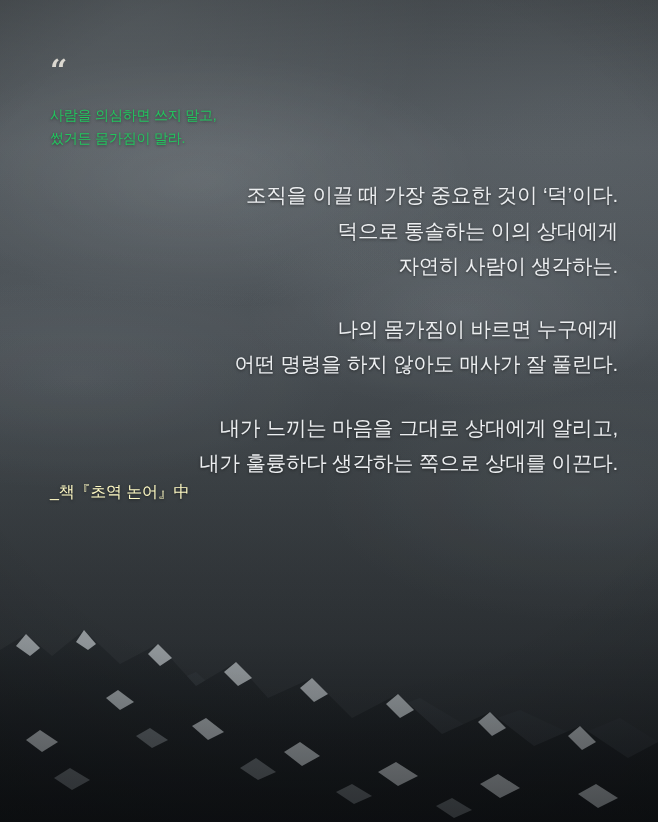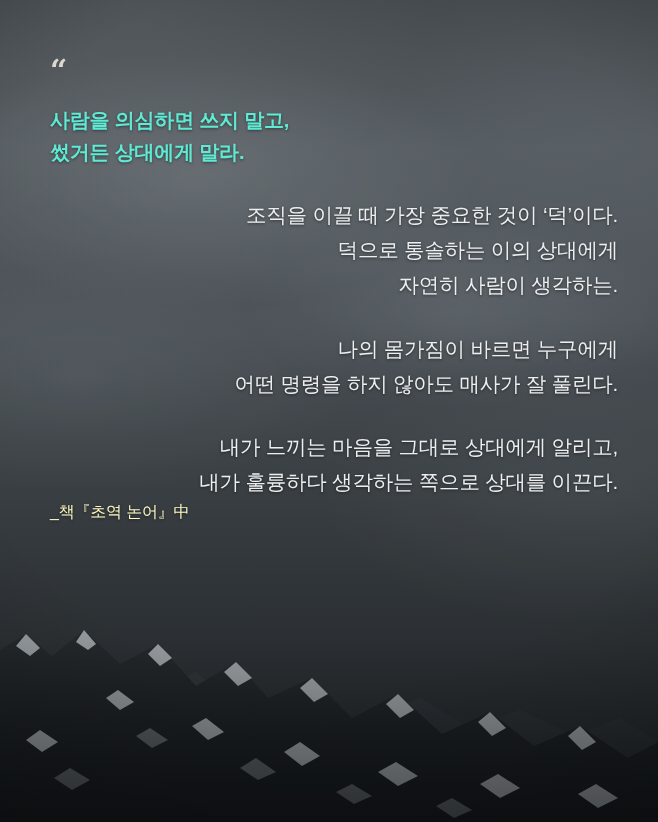--- a/index.html
+++ b/index.html
@@ -64,24 +64,24 @@
     font-family: "DejaVu Serif", "Liberation Serif", serif;
     font-size: 30px;
     font-weight: 700;
     line-height: 1;
     letter-spacing: 1px;
     opacity: .92;
     height: 34px;
   }
   .headline {
     margin-top: 14px;
-    color: #5eead4;
-    font-size: 20px;
+    color: #22c55e;
+    font-size: 14px;
     line-height: 1.62;
-    font-weight: 700;
+    font-weight: 400;
     letter-spacing: -0.2px;
     text-shadow: 0 1px 3px rgba(0,0,0,0.45);
   }
   .para {
     margin-top: 28px;
     color: #eceef0;
     font-size: 20.5px;
     line-height: 1.72;
     font-weight: 400;
     letter-spacing: -0.2px;
@@ -149,21 +149,21 @@
   </svg>
 
   <div class="vignette"></div>
 
   <div class="content">
 
     <div class="quote-mark">“</div>
 
     <div class="headline">
       <span class="ln">사람을 의심하면 쓰지 말고,</span>
-      <span class="ln">썼거든 상대에게 말라.</span>
+      <span class="ln">썼거든 몸가짐이 말라.</span>
     </div>
 
     <div class="para">
       <span class="ln">조직을 이끌 때 가장 중요한 것이 ‘덕’이다.</span>
       <span class="ln">덕으로 통솔하는 이의 상대에게</span>
       <span class="ln">자연히 사람이 생각하는.</span>
     </div>
 
     <div class="para">
       <span class="ln">나의 몸가짐이 바르면 누구에게</span>

